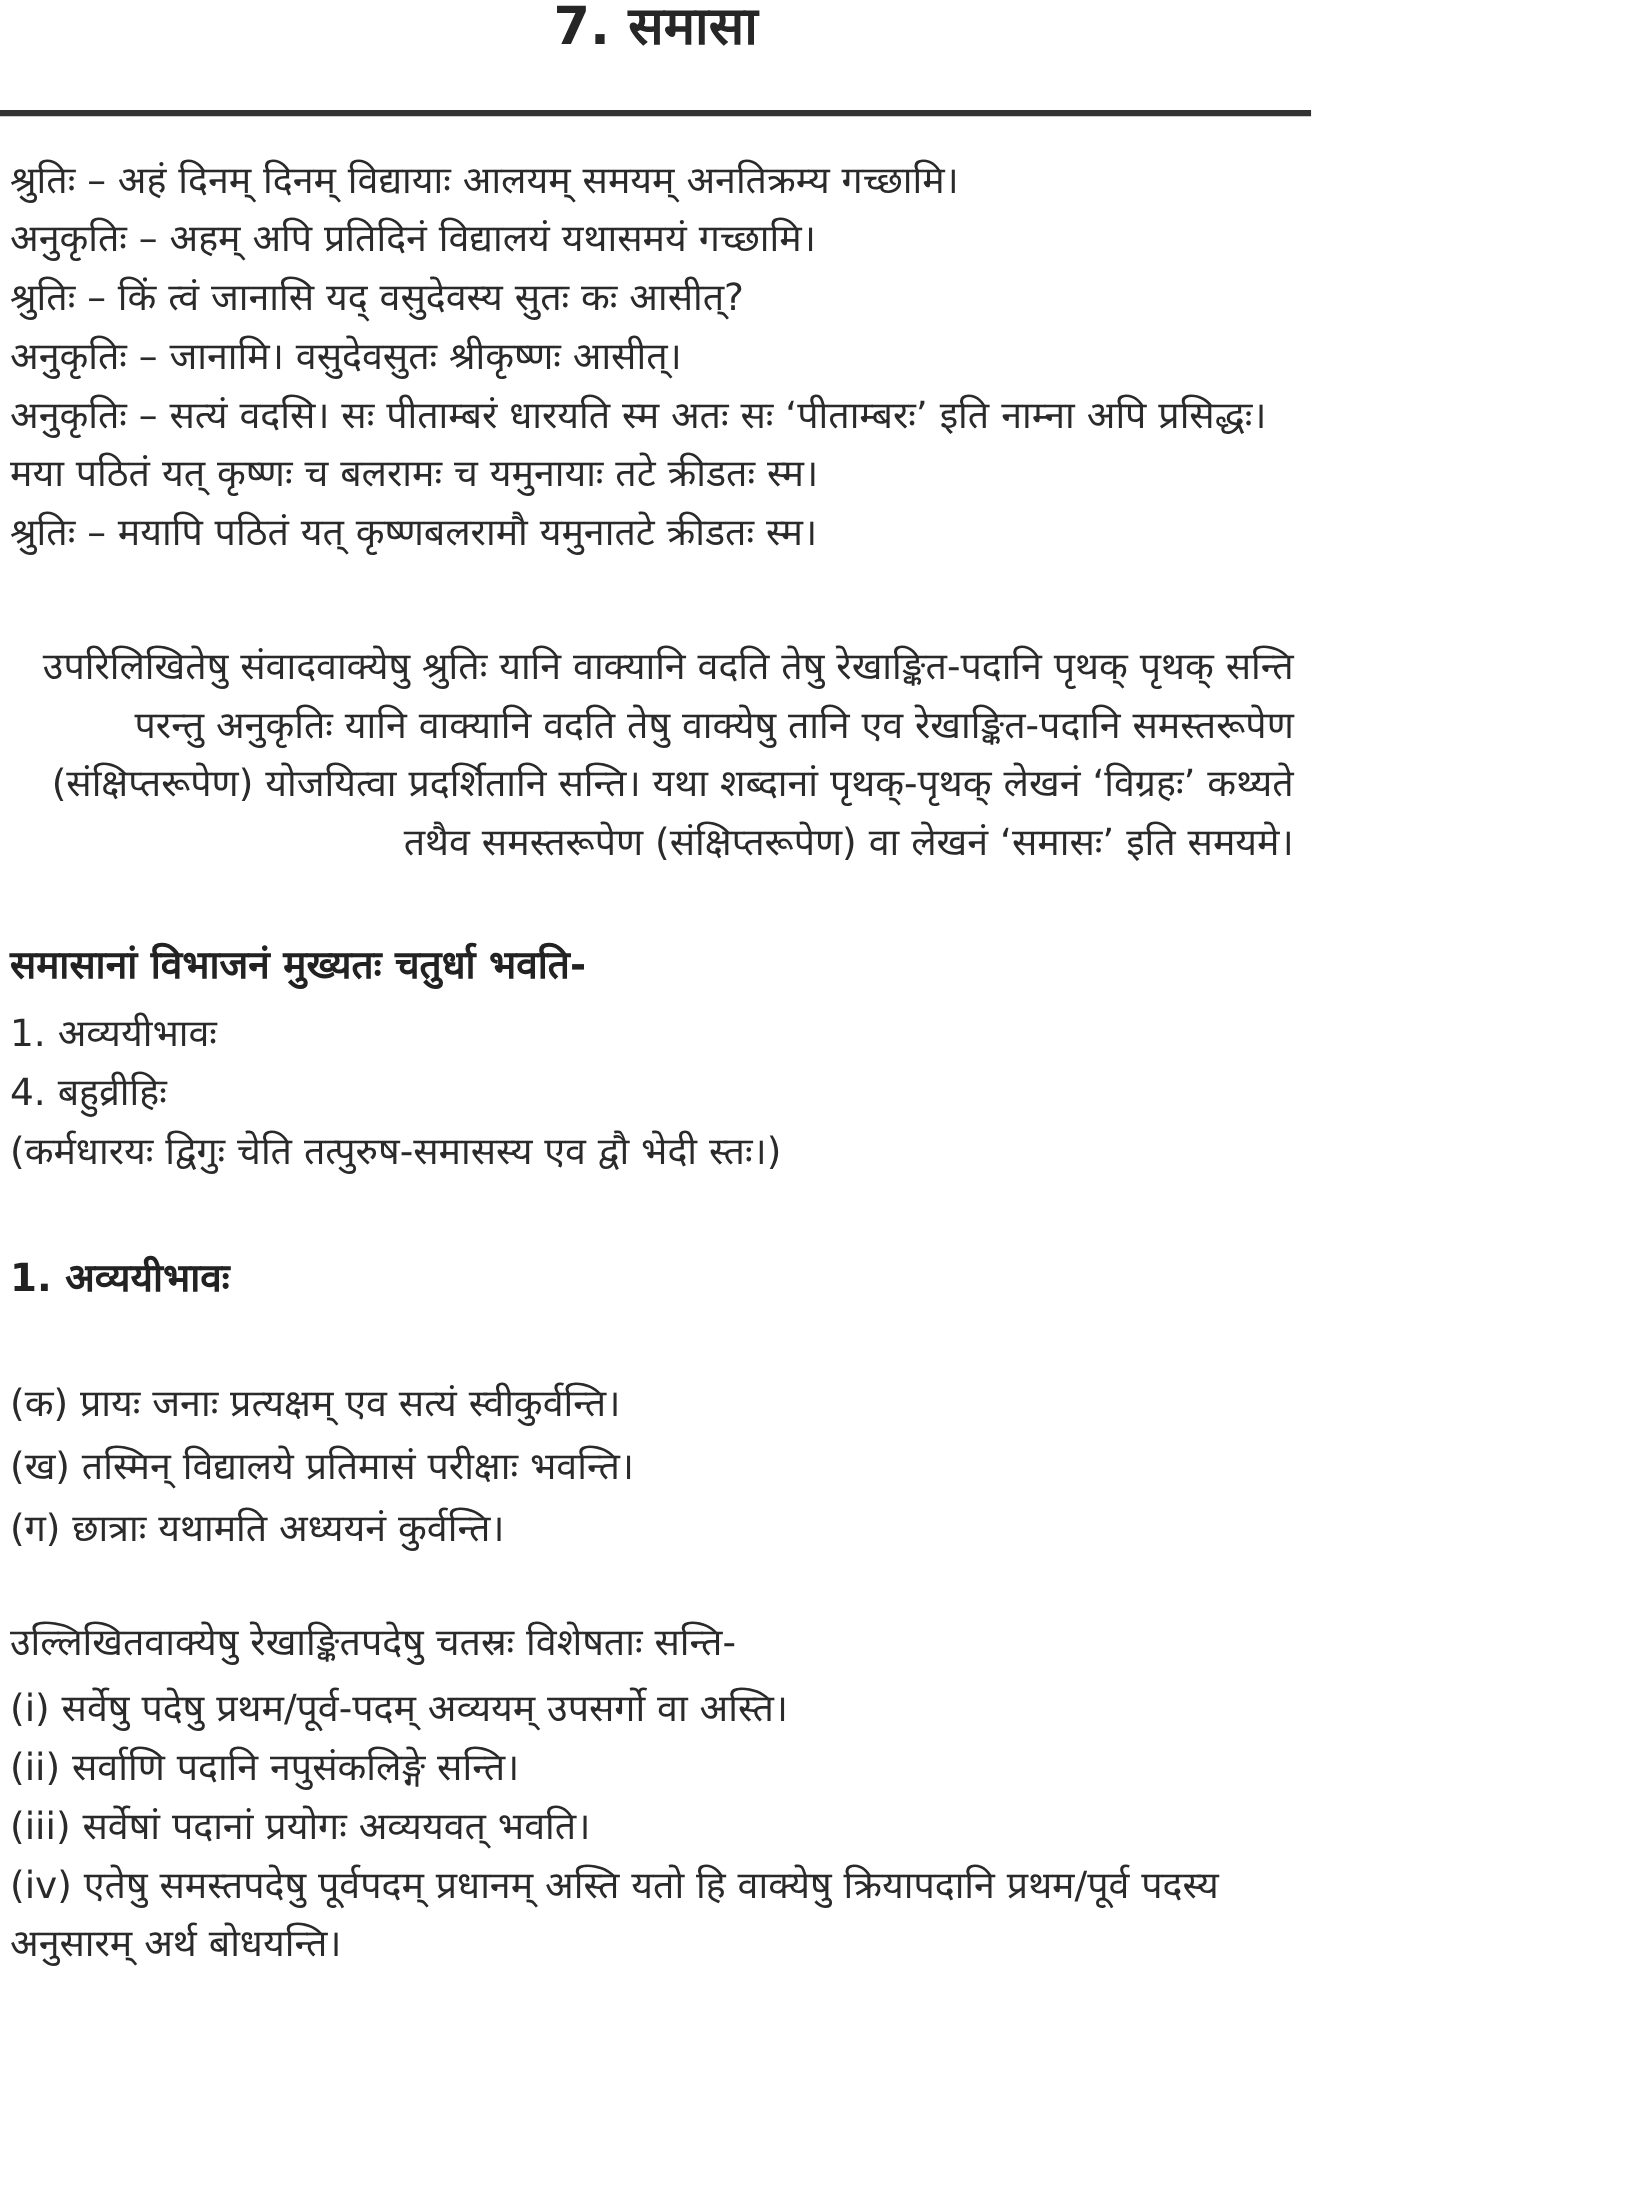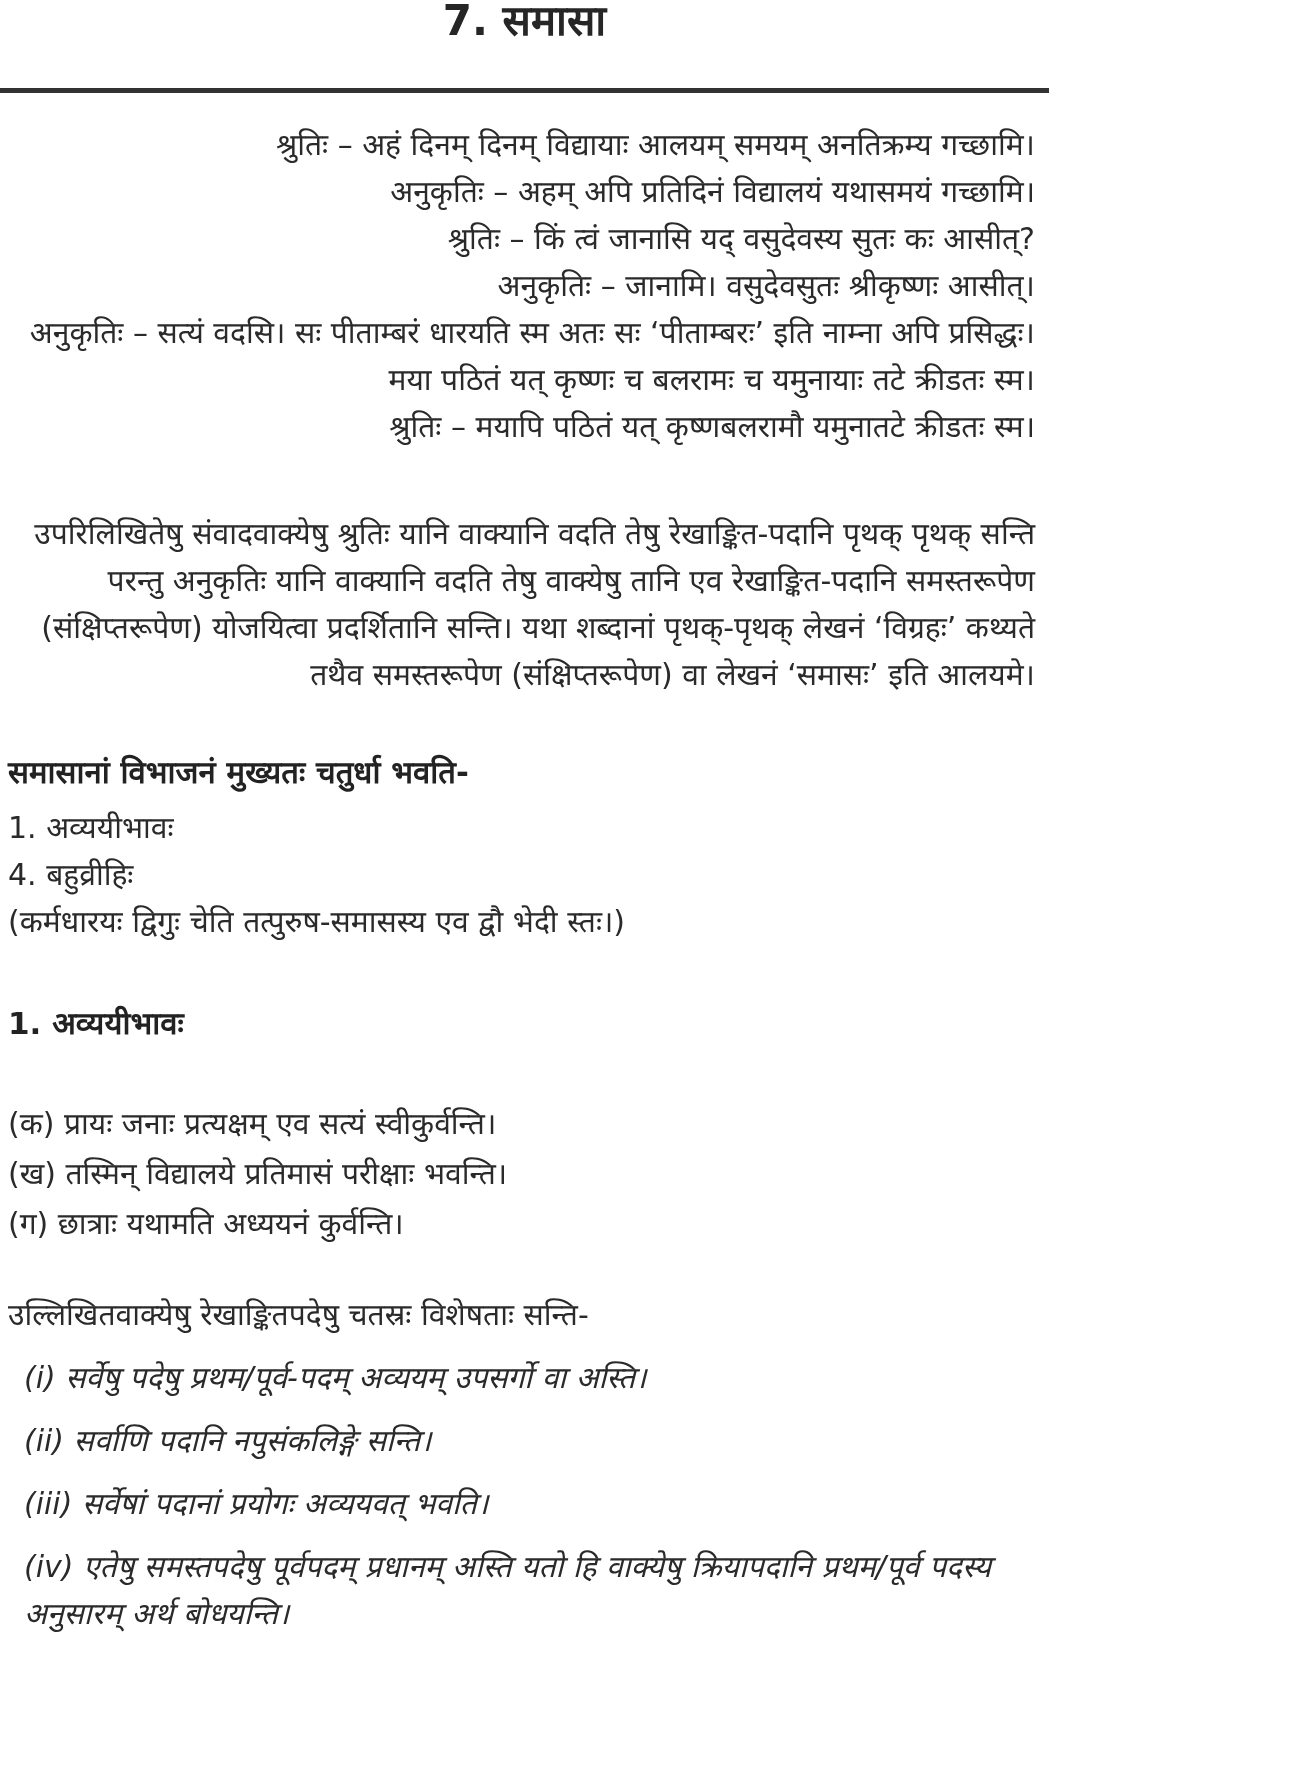--- a/index.html
+++ b/index.html
@@ -10,30 +10,30 @@
     font-family:"DejaVu Sans","Liberation Sans",sans-serif;
     overflow:hidden;
     box-sizing:border-box;
   }
   .title-wrap{height:44px;overflow:hidden;text-align:center;}
   .title{font-size:42px;font-weight:bold;margin:-10px 0 0 0;color:#262626;}
   .rule{height:5px;background:#333333;margin-top:44px;width:100%;}
   .content{padding:0 14px 0 8px;}
   .line{margin:0;font-size:30px;line-height:47px;white-space:nowrap;}
   .para-line{margin:0;font-size:30px;line-height:47px;white-space:nowrap;}
-  .dialogue{margin-top:28px;text-align:right;}
+  .dialogue{margin-top:28px;}
   .intro{margin-top:60px;text-align:right;}
   .heading{font-size:31px;font-weight:bold;line-height:36px;margin:56px 0 0 0;color:#222222;}
   .list{margin-top:14px;}
   .section-heading{font-size:31px;font-weight:bold;line-height:36px;margin:60px 0 0 0;color:#222222;}
   .examples{margin-top:58px;}
   .examples .line{line-height:50px;}
   .features-intro{margin:42px 0 0 0;font-size:30px;line-height:47px;}
   .features{margin-top:6px;}
-  .features .feature{margin:16px;font-size:30px;line-height:47px;white-space:normal;font-style:italic;}
+  .features .feature{margin:0;font-size:30px;line-height:47px;white-space:normal;}
 </style>
 </head>
 <body>
 
 <div class="page">
 
   <div class="title-wrap">
     <h1 class="title">7. समासा</h1>
   </div>
 
@@ -48,21 +48,21 @@
       <p class="line">अनुकृतिः – जानामि। वसुदेवसुतः श्रीकृष्णः आसीत्।</p>
       <p class="line">अनुकृतिः – सत्यं वदसि। सः पीताम्बरं धारयति स्म अतः सः ‘पीताम्बरः’ इति नाम्ना अपि प्रसिद्धः।</p>
       <p class="line">मया पठितं यत् कृष्णः च बलरामः च यमुनायाः तटे क्रीडतः स्म।</p>
       <p class="line">श्रुतिः – मयापि पठितं यत् कृष्णबलरामौ यमुनातटे क्रीडतः स्म।</p>
     </div>
 
     <div class="intro">
       <p class="para-line">उपरिलिखितेषु संवादवाक्येषु श्रुतिः यानि वाक्यानि वदति तेषु रेखाङ्कित-पदानि पृथक् पृथक् सन्ति</p>
       <p class="para-line">परन्तु अनुकृतिः यानि वाक्यानि वदति तेषु वाक्येषु तानि एव रेखाङ्कित-पदानि समस्तरूपेण</p>
       <p class="para-line">(संक्षिप्तरूपेण) योजयित्वा प्रदर्शितानि सन्ति। यथा शब्दानां पृथक्-पृथक् लेखनं ‘विग्रहः’ कथ्यते</p>
-      <p class="para-line">तथैव समस्तरूपेण (संक्षिप्तरूपेण) वा लेखनं ‘समासः’ इति आलयमे।</p>
+      <p class="para-line">तथैव समस्तरूपेण (संक्षिप्तरूपेण) वा लेखनं ‘समासः’ इति समयमे।</p>
     </div>
 
     <h2 class="heading">समासानां विभाजनं मुख्यतः चतुर्धा भवति-</h2>
 
     <div class="list">
       <p class="line">1. अव्ययीभावः</p>
       <p class="line">4. बहुव्रीहिः</p>
       <p class="line">(कर्मधारयः द्विगुः चेति तत्पुरुष-समासस्य एव द्वौ भेदी स्तः।)</p>
     </div>
 

